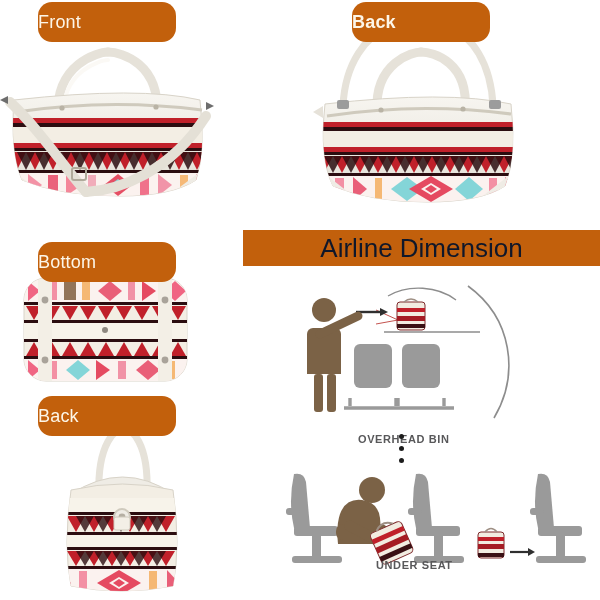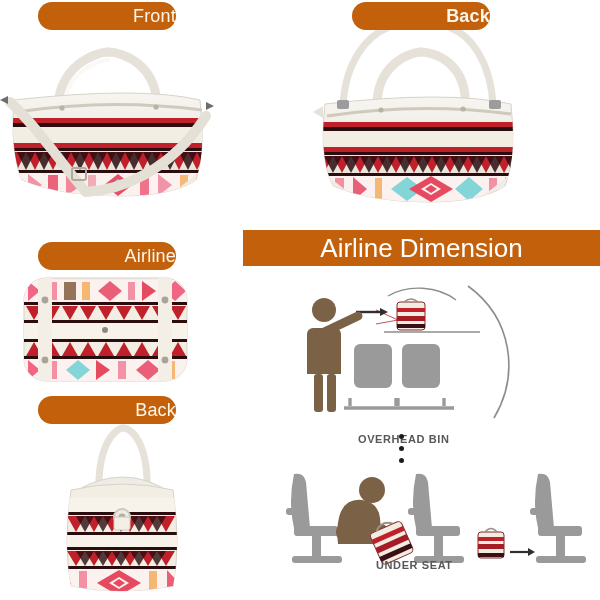--- a/index.html
+++ b/index.html
@@ -11,45 +11,45 @@
     width: 600px;
     height: 600px;
     position: relative;
     overflow: hidden;
     font-family: "Liberation Sans", sans-serif;
   }
 
   
   .pill {
     position: absolute;
-    height: 28px;
+    height: 40px;
     border-radius: 14px;
     background: #c2600c;
     color: #fdf6e8;
     display: flex;
     align-items: center;
-    justify-content: flex-end;
+    justify-content: flex-start;
     font-size: 18px;
     letter-spacing: .2px;
     z-index: 6;
   }
   #pill-front  { left: 38px;  top: 2px;   width: 138px; }
   #pill-back   { left: 352px; top: 2px;   width: 138px; font-weight: bold; }
   #pill-bottom { left: 38px;  top: 242px; width: 138px; }
   #pill-side   { left: 38px;  top: 396px; width: 138px; }
 
   
   #banner {
     position: absolute;
     left: 243px;
     top: 230px;
     width: 357px;
     height: 36px;
     background: #c2600c;
-    color: #ffffff;
+    color: #0f172a;
     display: flex;
     align-items: center;
     justify-content: center;
     font-size: 26px;
     z-index: 6;
   }
 
   
   .photo {
     position: absolute;
@@ -95,21 +95,21 @@
 </head>
 <body>
 
 <div class="pill" id="pill-front">
   <span>Front</span>
 </div>
 <div class="pill" id="pill-back">
   <span>Back</span>
 </div>
 <div class="pill" id="pill-bottom">
-  <span>Airline</span>
+  <span>Bottom</span>
 </div>
 <div class="pill" id="pill-side">
   <span>Back</span>
 </div>
 
 <div id="banner">
   <span>Airline Dimension</span>
 </div>
 
 <div class="photo" id="photo-front">

